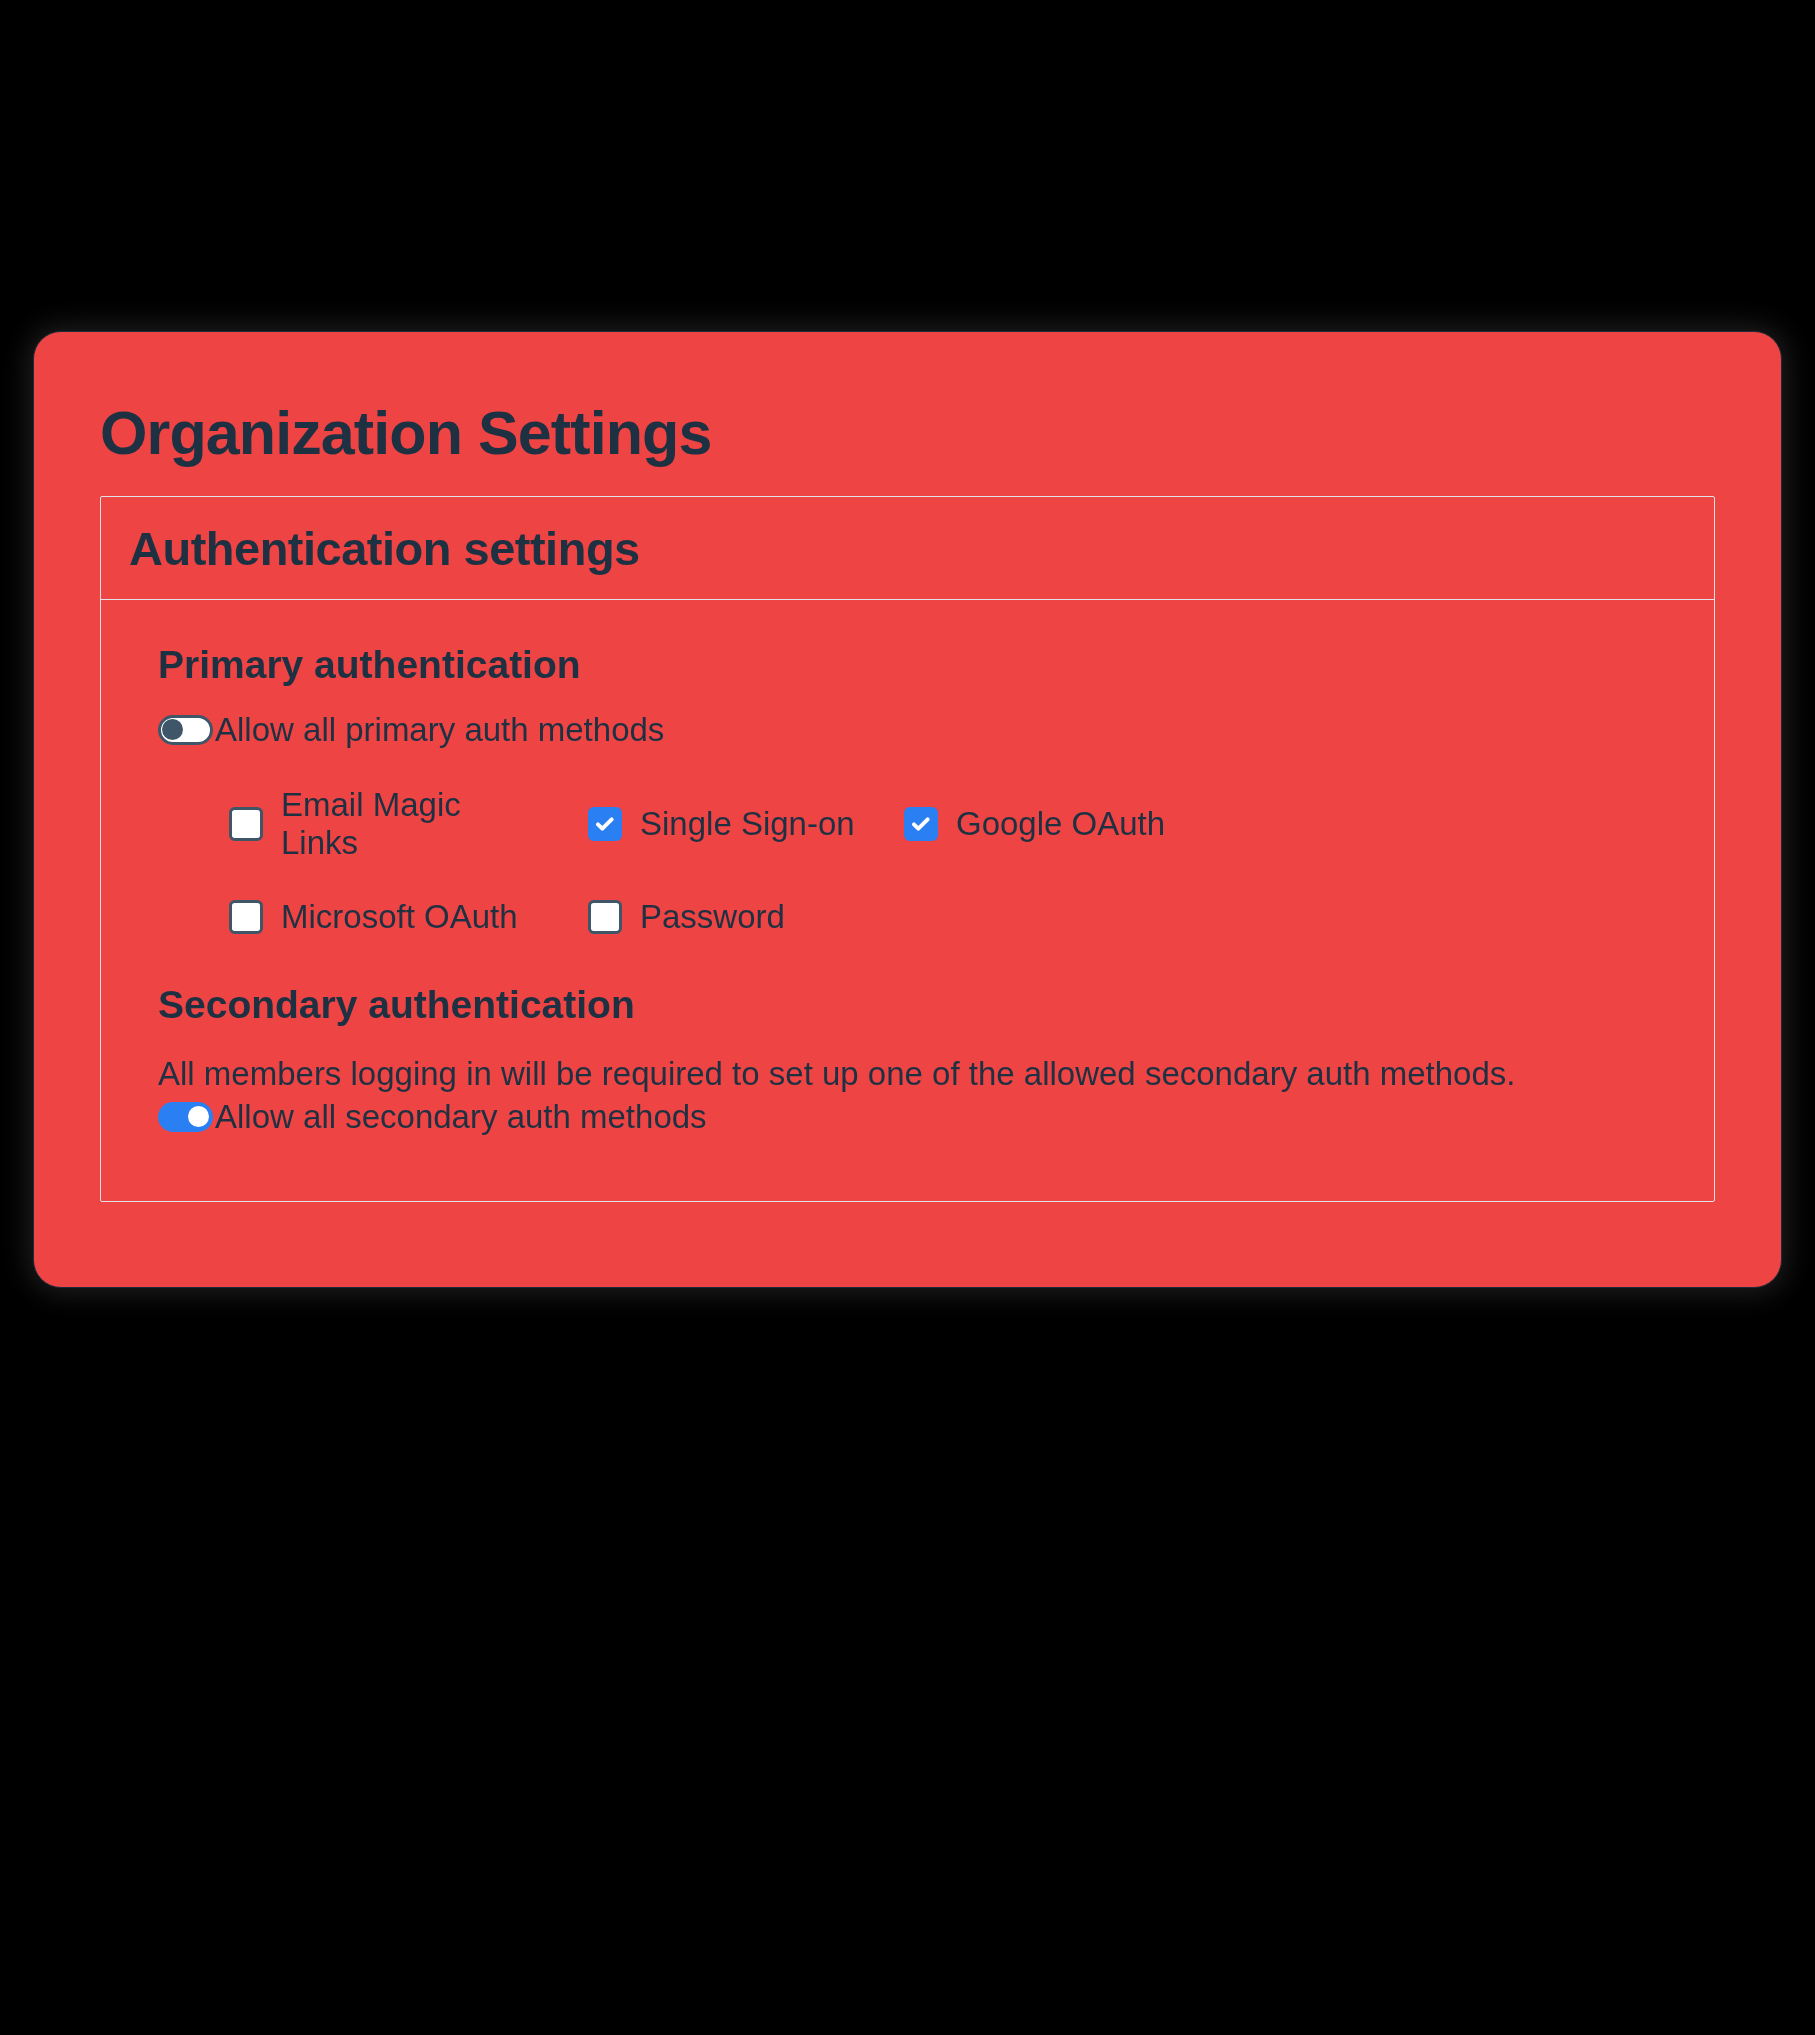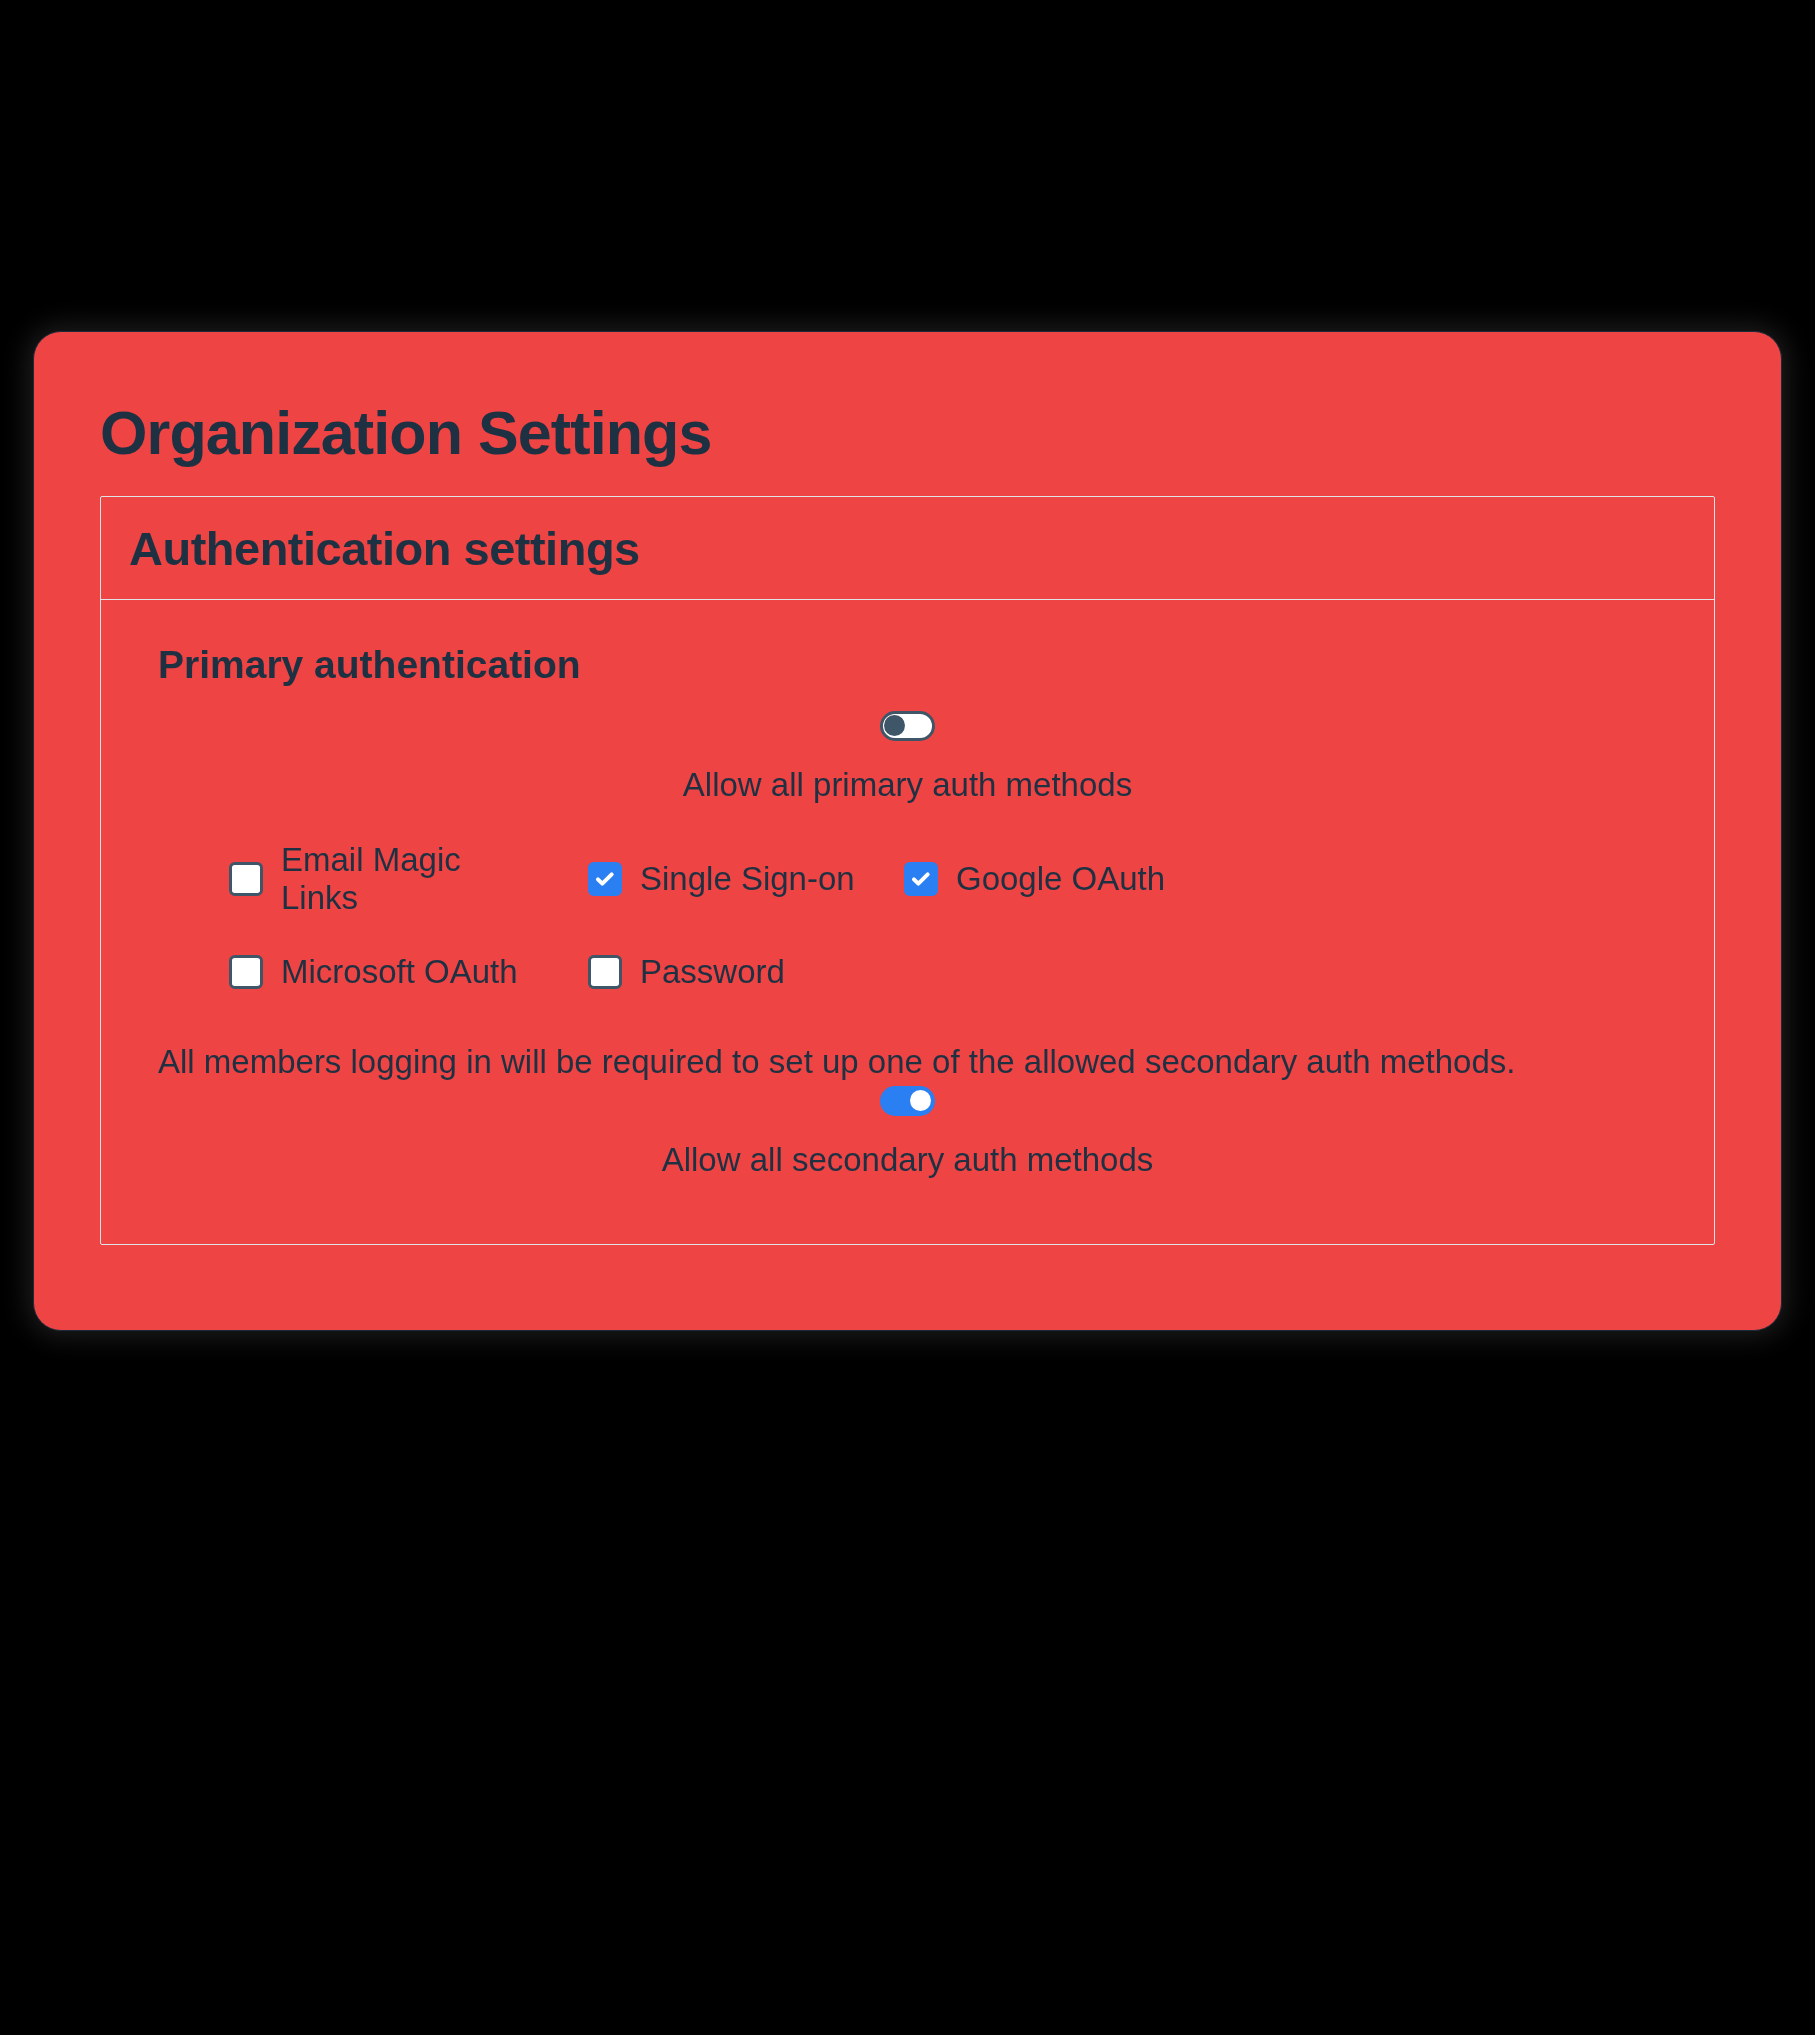--- a/index.html
+++ b/index.html
@@ -54,23 +54,22 @@
     }
     .section-desc {
       font-size: 33px;
       color: #1d3142;
       line-height: 1.45;
       font-weight: 400;
     }
     .toggle-row {
       display: flex;
       align-items: center;
-      gap: 25px;
+      gap: 2px;
       margin-bottom: 23px;
-      flex-direction: column;
     }
     .toggle {
       width: 55px;
       height: 30px;
       border-radius: 472px;
       position: relative;
       flex-shrink: 0;
       cursor: pointer;
     }
     .toggle-off {
@@ -197,20 +196,21 @@
             <div class="checkbox checkbox-off"></div>
             <div class="check-label">Microsoft OAuth</div>
           </div>
           <div class="check-row c2">
             <div class="checkbox checkbox-off"></div>
             <div class="check-label">Password</div>
           </div>
         </div>
       </div>
 
+      <div class="section-title">Secondary authentication</div>
       <div class="section-desc">All members logging in will be required to set up one of the allowed secondary auth methods.</div>
 
 
       <div class="toggle-row" style="margin-bottom:8px;">
         <div class="toggle toggle-on">
           <div class="knob"></div>
         </div>
         <div class="toggle-label">Allow all secondary auth methods</div>
       </div>
 

